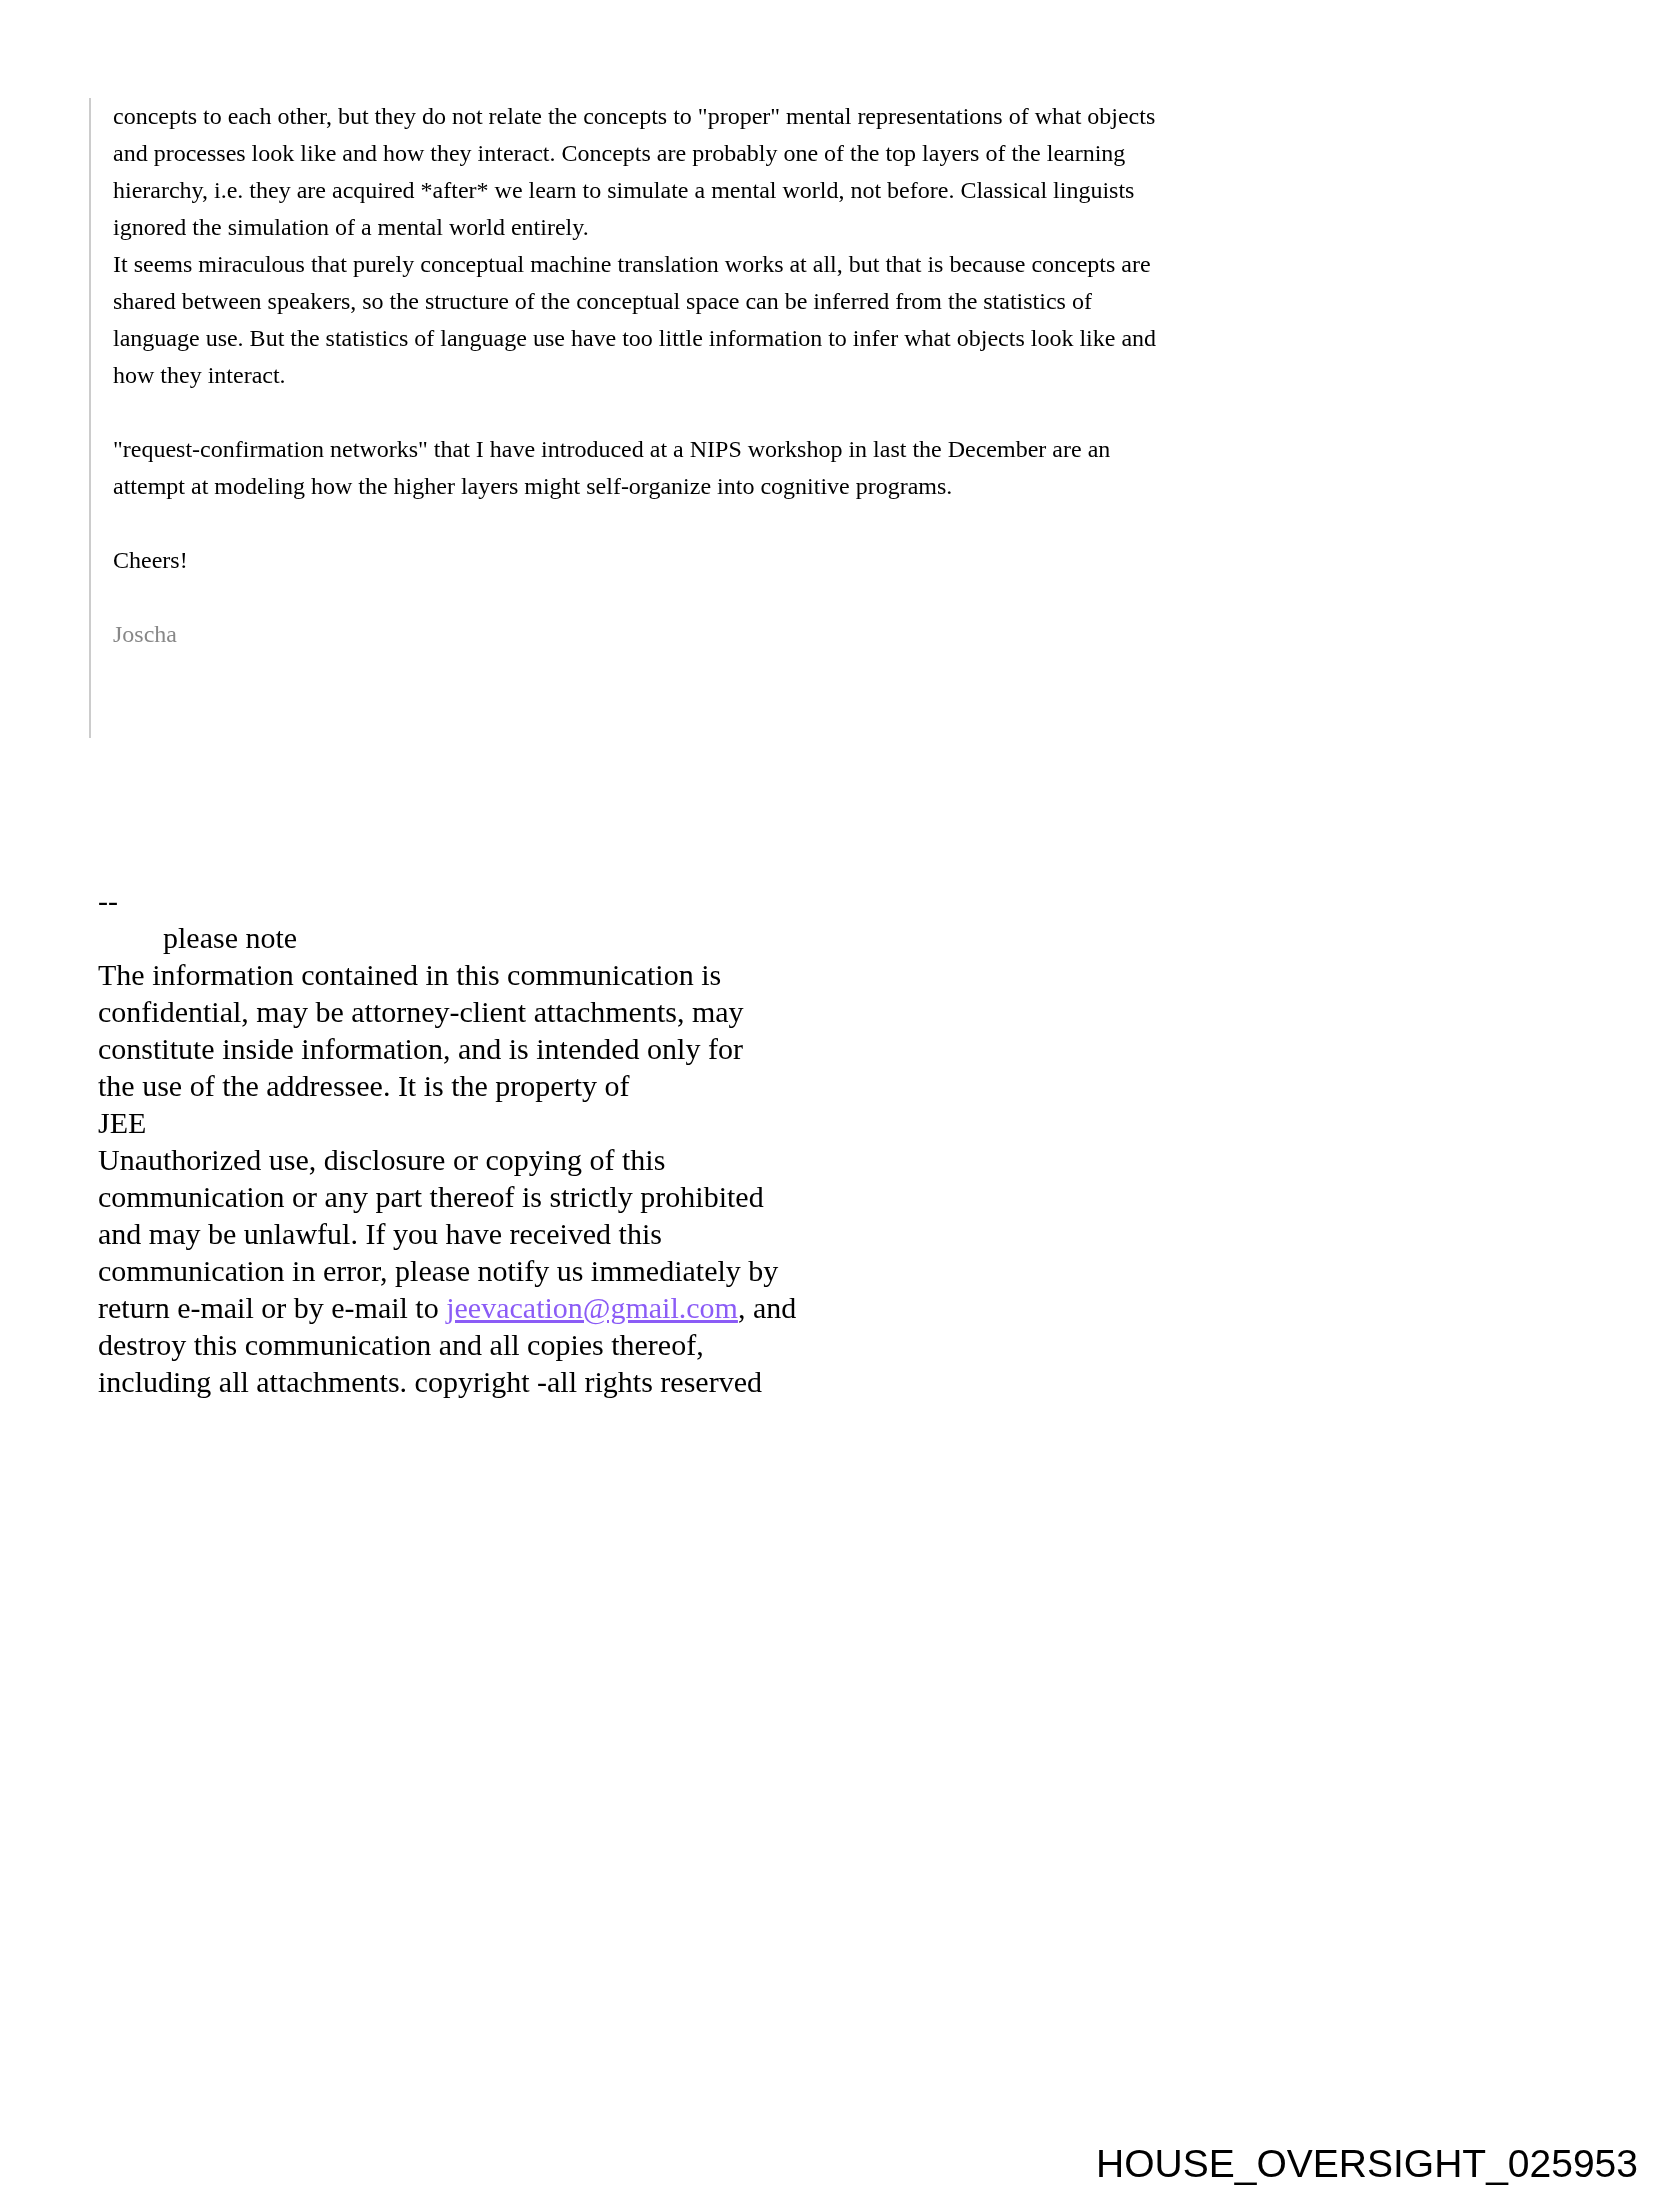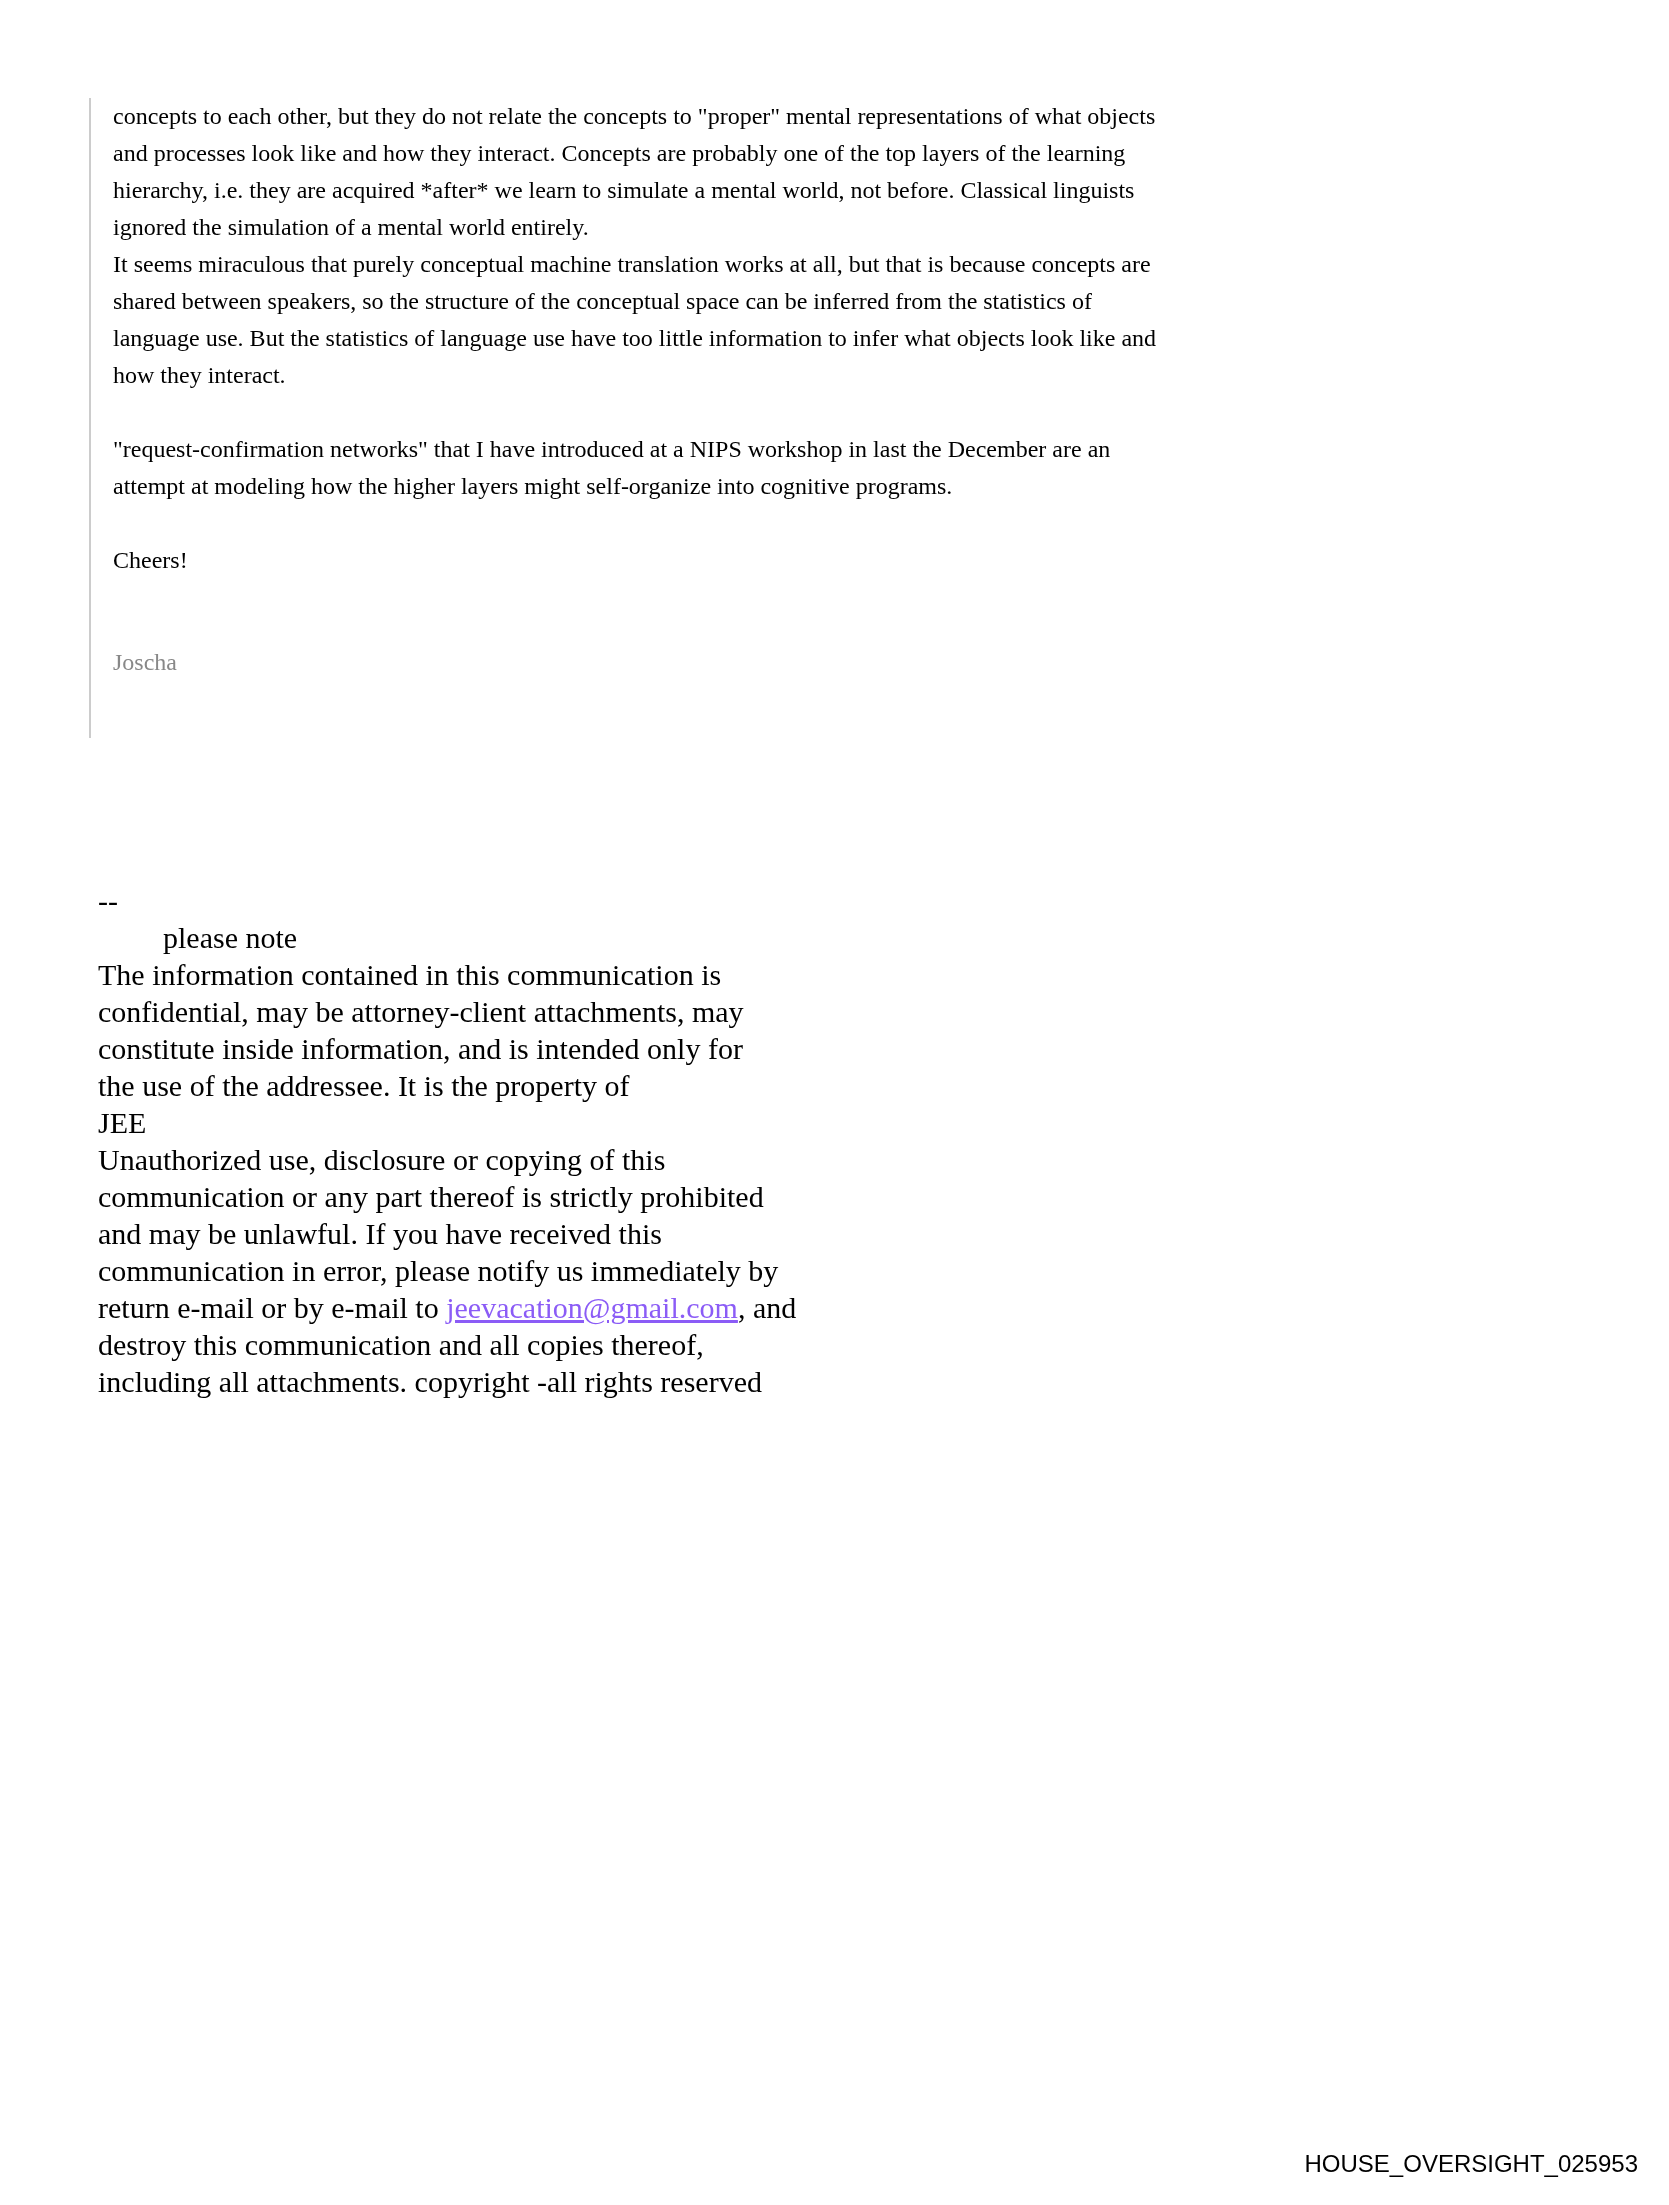--- a/index.html
+++ b/index.html
@@ -34,21 +34,20 @@
     font-size: 24px;
     line-height: 37px;
     height: 37px;
     white-space: nowrap;
   }
   .blank {
     height: 37px;
   }
   .sig {
     color: #888888;
-    margin-top: 28px;
   }
   .disclaimer {
     position: absolute;
     left: 98px;
     top: 882px;
     width: 851px;
   }
   .dline {
     font-size: 30px;
     line-height: 37px;
@@ -60,21 +59,21 @@
   }
   a.email {
     color: #8b5cf6;
     text-decoration: underline;
   }
   .bates {
     position: absolute;
     right: 31px;
     top: 2144px;
     font-family: "Liberation Sans", "DejaVu Sans", sans-serif;
-    font-size: 24px;
+    font-size: 39px;
     line-height: 39px;
     color: #000000;
     white-space: nowrap;
   }
 </style>
 </head>
 <body>
 
 <div class="quote">
   <div class="quote-inner">

